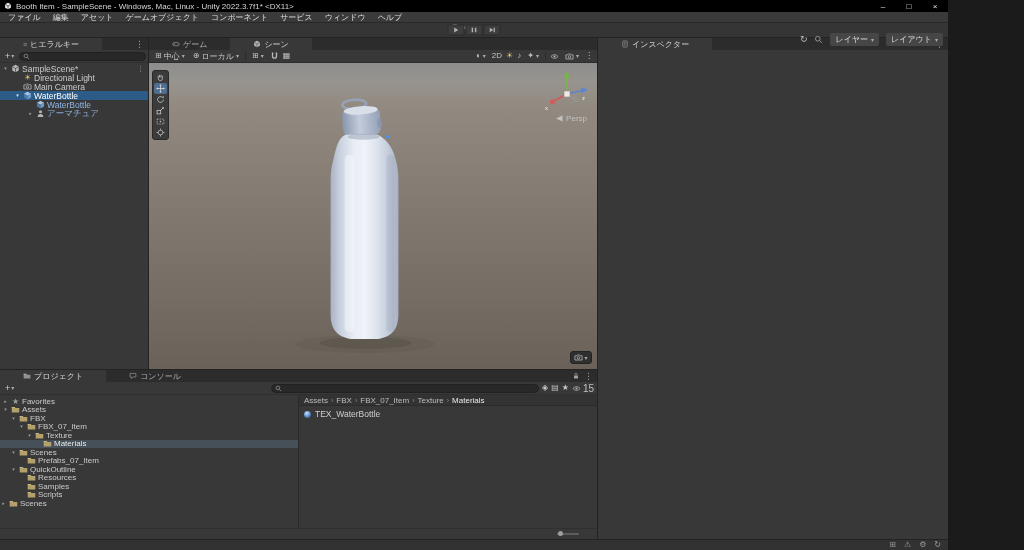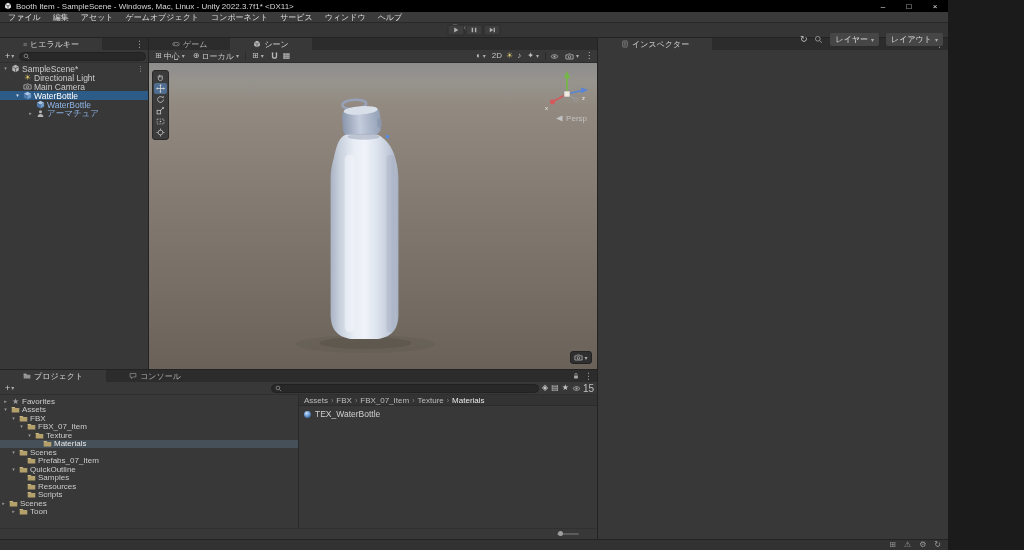--- a/index.html
+++ b/index.html
@@ -711,57 +711,48 @@
                 </span>
               <span class="trow-label">QuickOutline</span>
             </div>
             <div class="trow" style="padding-left:18px">
               <span class="expander"></span>
               <span class="row-icon">
                   <svg>
                     <use href="#s-folder"></use>
                   </svg>
                 </span>
-              <span class="trow-label">Samples</span>
+              <span class="trow-label">Resources</span>
             </div>
             <div class="trow" style="padding-left:18px">
               <span class="expander"></span>
               <span class="row-icon">
                   <svg>
                     <use href="#s-folder"></use>
                   </svg>
                 </span>
-              <span class="trow-label">Resources</span>
+              <span class="trow-label">Samples</span>
             </div>
             <div class="trow" style="padding-left:18px">
               <span class="expander"></span>
               <span class="row-icon">
                   <svg>
                     <use href="#s-folder"></use>
                   </svg>
                 </span>
               <span class="trow-label">Scripts</span>
             </div>
             <div class="trow" style="">
               <span class="expander">▸</span>
               <span class="row-icon">
                   <svg>
                     <use href="#s-folder"></use>
                   </svg>
                 </span>
               <span class="trow-label">Scenes</span>
-            </div>
-            <div class="trow" style="padding-left:10px">
-              <span class="expander">▸</span>
-              <span class="row-icon">
-                  <svg>
-                    <use href="#s-folder"></use>
-                  </svg>
-                </span>
-              <span class="trow-label">Toon</span>
             </div>
           </div>
           <div class="project-content">
             <div class="breadcrumb-bar">
               <span class="crumb">Assets</span>
               <span class="crumb-sep">›</span>
               <span class="crumb">FBX</span>
               <span class="crumb-sep">›</span>
               <span class="crumb">FBX_07_Item</span>
               <span class="crumb-sep">›</span>

